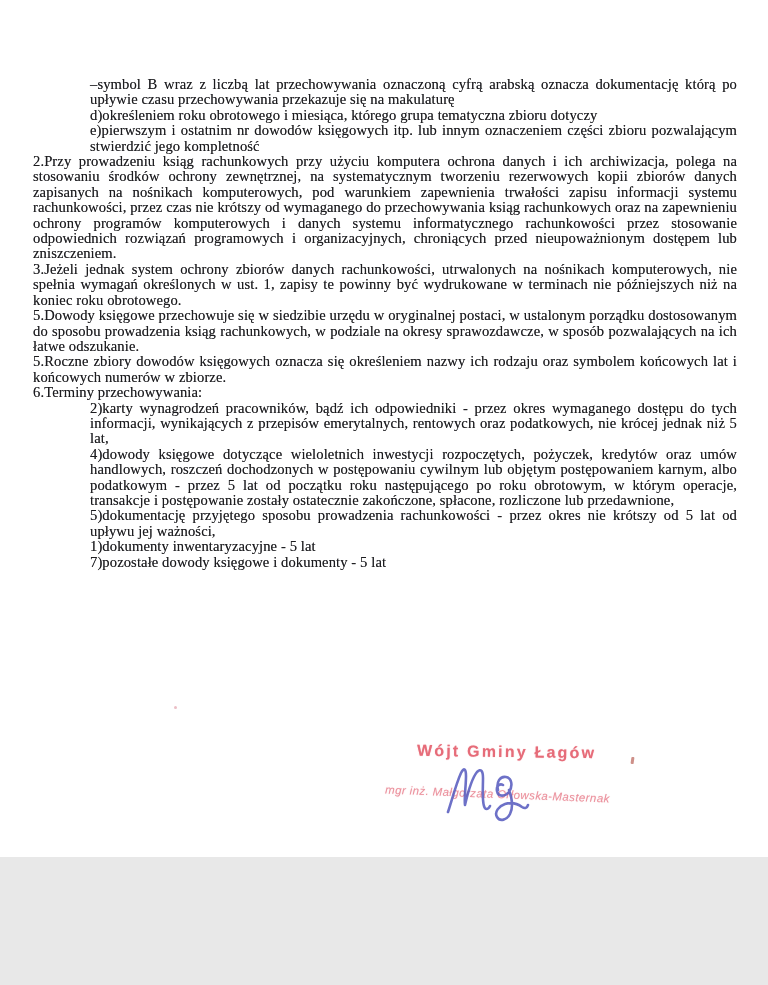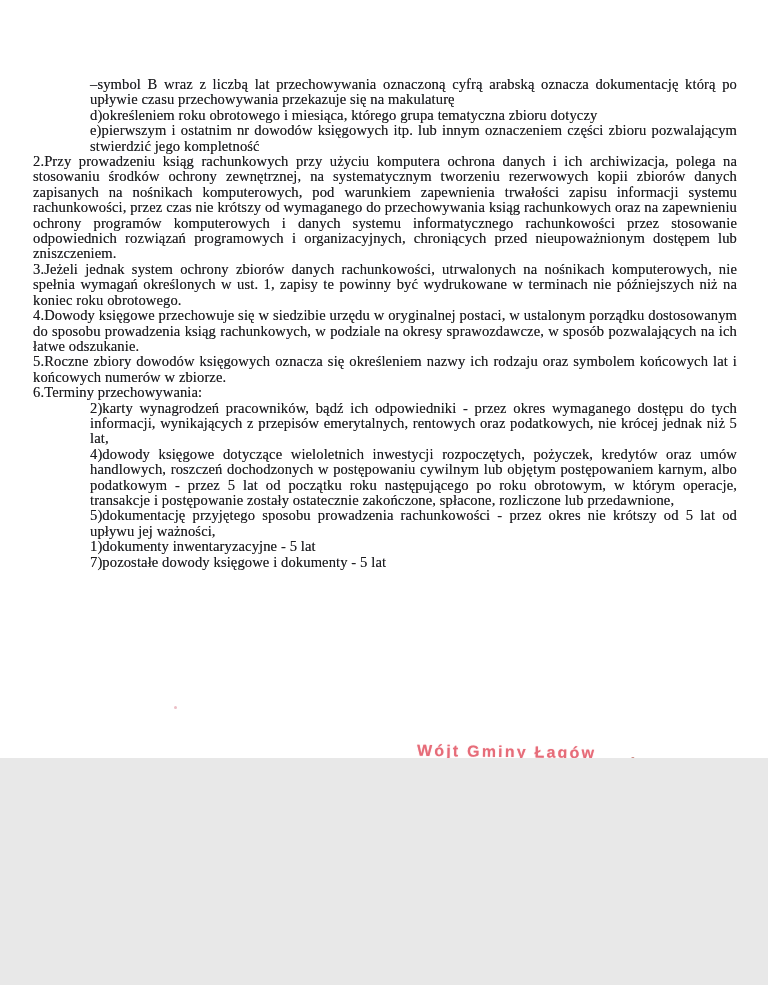--- a/index.html
+++ b/index.html
@@ -2,21 +2,21 @@
 <html lang="pl"><head>
 <meta charset="utf-8">
 <style>
   html,body{margin:0;padding:0;}
   body{
     background:#e8e8e8;
     font-family:"Liberation Serif","DejaVu Serif",serif;
   }
   .page{
     position:relative;
-    width:768px;height:758px;
+    width:768px;height:857px;
     background:#ffffff;
     overflow:hidden;
     box-shadow:0 0 4px rgba(0,0,0,.25);
   }
   
   .doc{
     position:absolute;
     left:33px;top:77px;width:704px;
     font-size:14.6px;
     line-height:15.4px;
@@ -71,21 +71,21 @@
   <div class="doc">
 
     <div class="indent-block">
       <p>–symbol B wraz z liczbą lat przechowywania oznaczoną cyfrą arabską oznacza dokumentację którą po upływie czasu przechowywania przekazuje się na makulaturę</p>
       <p>d)określeniem roku obrotowego i miesiąca, którego grupa tematyczna zbioru dotyczy</p>
       <p>e)pierwszym i ostatnim nr dowodów księgowych itp. lub innym oznaczeniem części zbioru pozwalającym stwierdzić jego kompletność</p>
     </div>
 
     <p>2.Przy prowadzeniu ksiąg rachunkowych przy użyciu komputera ochrona danych i ich archiwizacja, polega na stosowaniu środków ochrony zewnętrznej, na systematycznym tworzeniu rezerwowych kopii zbiorów danych zapisanych na nośnikach komputerowych, pod warunkiem zapewnienia trwałości zapisu informacji systemu rachunkowości, przez czas nie krótszy od wymaganego do przechowywania ksiąg rachunkowych oraz na zapewnieniu ochrony programów komputerowych i danych systemu informatycznego rachunkowości przez stosowanie odpowiednich rozwiązań programowych i organizacyjnych, chroniących przed nieupoważnionym dostępem lub zniszczeniem.</p>
     <p>3.Jeżeli jednak system ochrony zbiorów danych rachunkowości, utrwalonych na nośnikach komputerowych, nie spełnia wymagań określonych w ust. 1, zapisy te powinny być wydrukowane w terminach nie późniejszych niż na koniec roku obrotowego.</p>
-    <p>4.Dowody księgowe przechowuje się w siedzibie urzędu w oryginalnej postaci, w ustalonym porządku dostosowanym do sposobu prowadzenia ksiąg rachunkowych, w podziale na okresy sprawozdawcze, w sposób pozwalających na ich łatwe odszukanie.</p>
+    <p>5.Dowody księgowe przechowuje się w siedzibie urzędu w oryginalnej postaci, w ustalonym porządku dostosowanym do sposobu prowadzenia ksiąg rachunkowych, w podziale na okresy sprawozdawcze, w sposób pozwalających na ich łatwe odszukanie.</p>
     <p>5.Roczne zbiory dowodów księgowych oznacza się określeniem nazwy ich rodzaju oraz symbolem końcowych lat i końcowych numerów w zbiorze.</p>
     <p>6.Terminy przechowywania:</p>
 
     <div class="indent-block">
       <p>2)karty wynagrodzeń pracowników, bądź ich odpowiedniki - przez okres wymaganego dostępu do tych informacji, wynikających z przepisów emerytalnych, rentowych oraz podatkowych, nie krócej jednak niż 5 lat,</p>
       <p>4)dowody księgowe dotyczące wieloletnich inwestycji rozpoczętych, pożyczek, kredytów oraz umów handlowych, roszczeń dochodzonych w postępowaniu cywilnym lub objętym postępowaniem karnym, albo podatkowym - przez 5 lat od początku roku następującego po roku obrotowym, w którym operacje, transakcje i postępowanie zostały ostatecznie zakończone, spłacone, rozliczone lub przedawnione,</p>
       <p>5)dokumentację przyjętego sposobu prowadzenia rachunkowości - przez okres nie krótszy od 5 lat od upływu jej ważności,</p>
       <p>1)dokumenty inwentaryzacyjne - 5 lat</p>
       <p>7)pozostałe dowody księgowe i dokumenty - 5 lat</p>
     </div>

